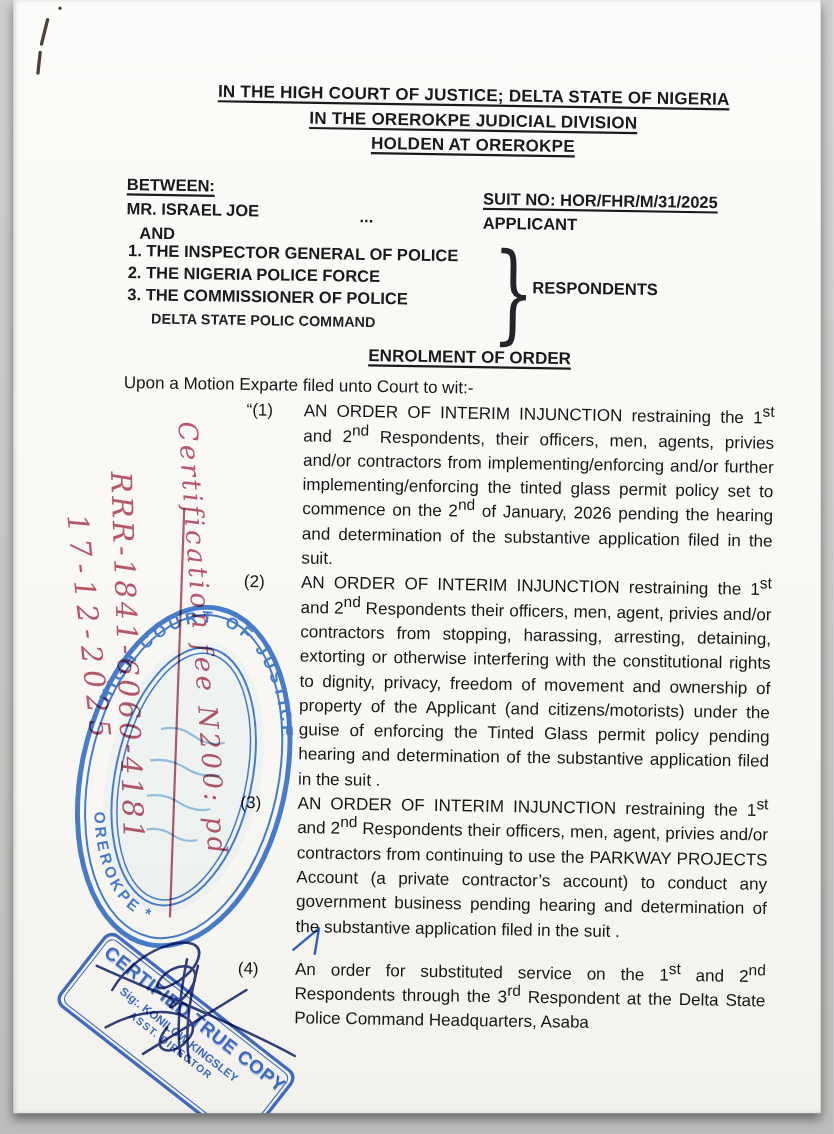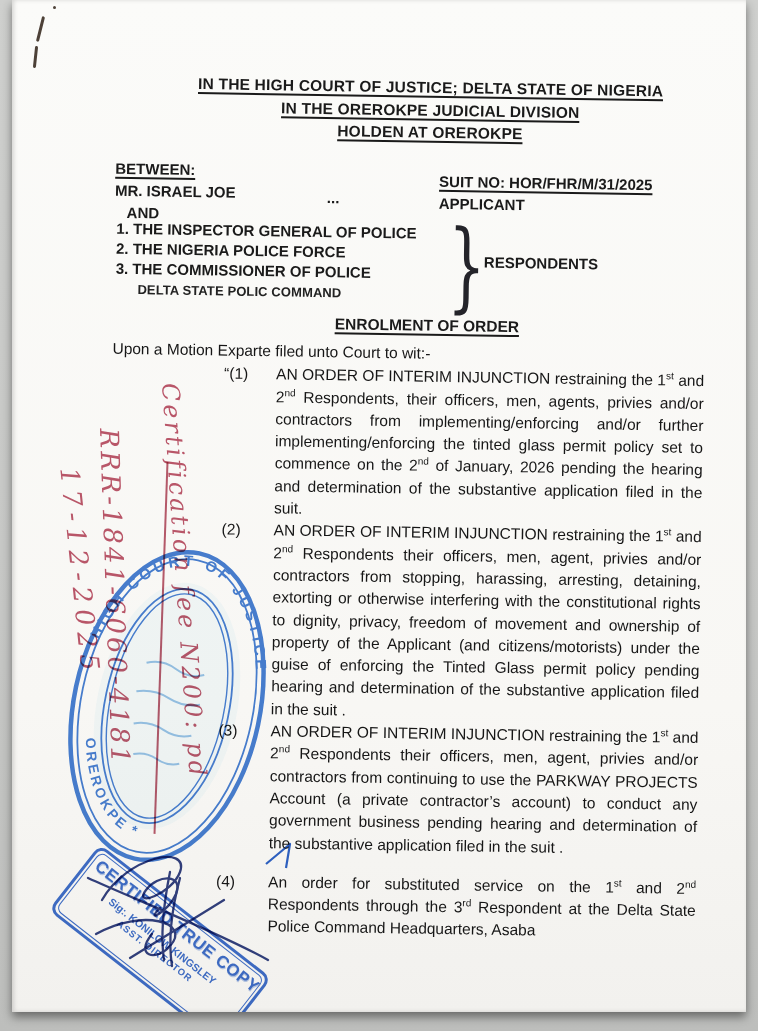--- a/index.html
+++ b/index.html
@@ -25,21 +25,21 @@
   .parties .abs{position:absolute;white-space:nowrap;}
   .brace{font-family:"DejaVu Serif",serif;font-weight:normal;font-size:96px;line-height:96px;
     transform:scale(.62,1.02);transform-origin:left top;color:#24242a;}
   .subline{font-size:13px;font-weight:bold;letter-spacing:.1px;color:#222;}
   .flow{position:absolute;left:106px;top:338px;width:592px;font-size:15.5px;line-height:22.3px;color:#161616;}
   .intro{margin:0 0 1px 0;}
   .order{display:flex;}
   .order .num{flex:0 0 52px;margin-left:112px;}
   .order .txt{flex:1;text-align:justify;}
   .order.spaced{margin-top:17px;}
-  sup{font-size:10px;line-height:0;}
+  sup{font-size:14px;line-height:0;}
   
   .ink{position:absolute;mix-blend-mode:multiply;}
   .seal-wrap{left:56px;top:540px;width:198px;height:332px;transform:rotate(12deg);opacity:.88;z-index:4;}
   .hand{font-family:"DejaVu Serif",serif;font-style:italic;white-space:nowrap;
     transform-origin:0 0;color:#b23a52;opacity:.85;z-index:5;}
   .hand1{left:172px;top:382px;font-size:24px;letter-spacing:3px;transform:rotate(86deg);}
   .hand2{left:112px;top:428px;font-size:26px;letter-spacing:3px;transform:rotate(88deg);}
   .hand3{left:72px;top:466px;font-size:26px;letter-spacing:6px;transform:rotate(84deg);}
   .red-line{left:148px;top:462px;width:2px;height:372px;background:#a83248;transform:rotate(2deg);opacity:.8;z-index:5;}
   .cert-wrap{left:88px;top:844px;width:218px;height:84px;transform:rotate(38deg);transform-origin:0 0;z-index:4;opacity:.92;}

